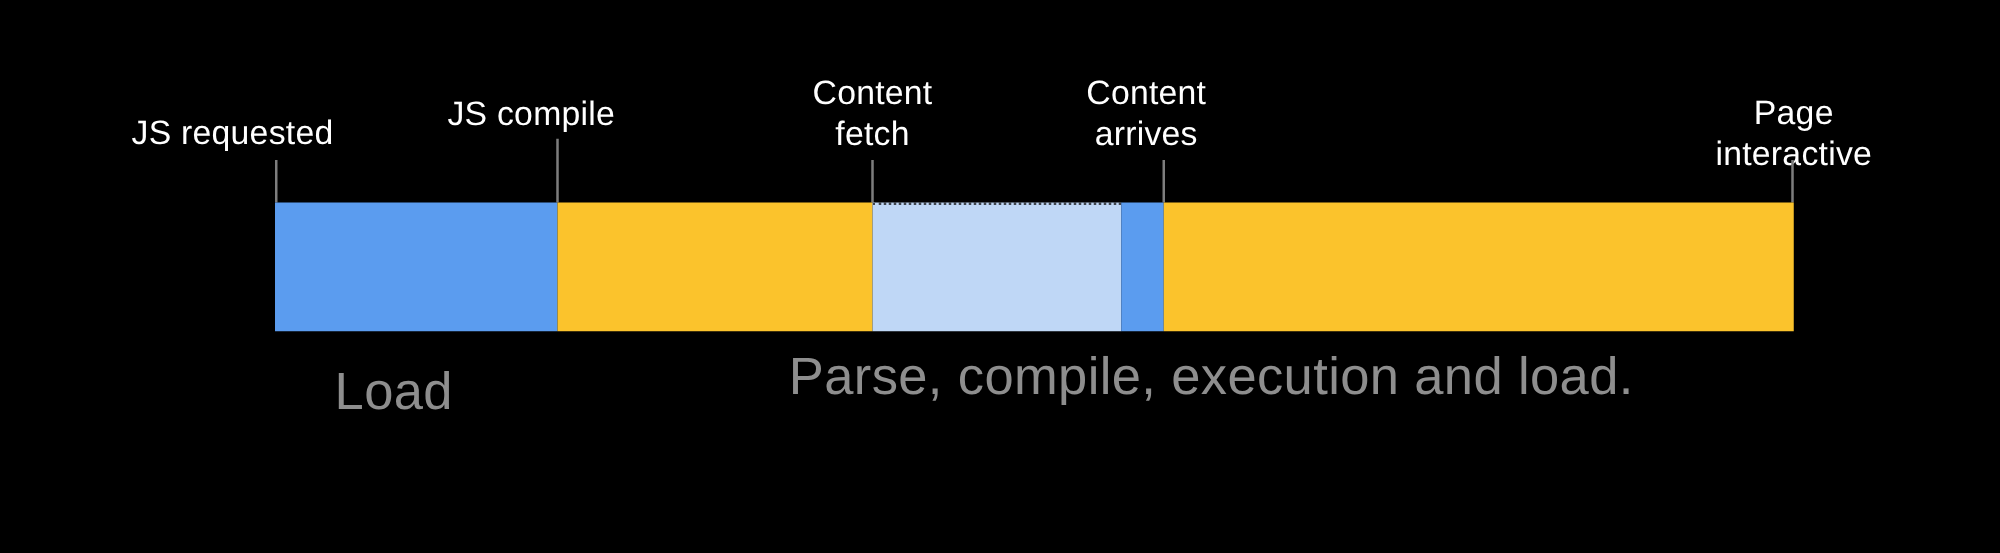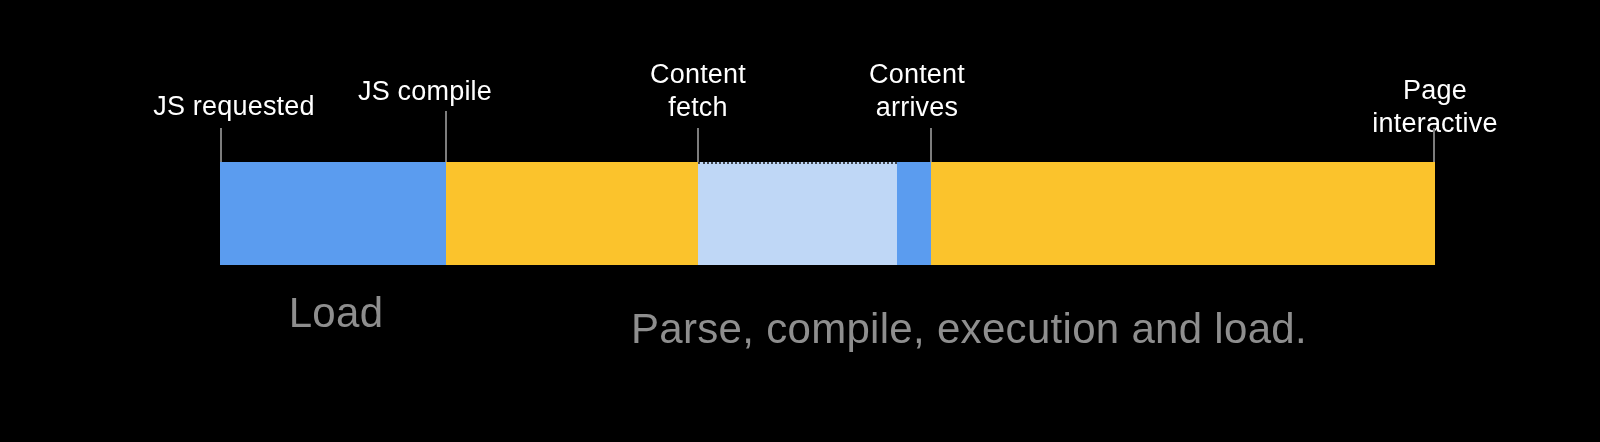--- a/index.html
+++ b/index.html
@@ -55,21 +55,21 @@
     line-height: 50px;
     white-space: nowrap;
     letter-spacing: 0.3px;
   }
 </style>
 </head>
 <body>
 
 <div class="canvas">
 
-  <div class="milestone-label" style="left:186px; top:90px;margin-left:48px;">JS requested</div>
+  <div class="milestone-label" style="left:186px; top:90px;">JS requested</div>
 
   <div class="milestone-label" style="left:425px; top:75px;">JS compile</div>
 
   <div class="milestone-label" style="left:698px; top:58px;">Content
 fetch</div>
 
   <div class="milestone-label" style="left:917px; top:58px;">Content
 arrives</div>
 
   <div class="milestone-label" style="left:1435px; top:58px;margin-top:16px;">Page
@@ -82,17 +82,17 @@
   <div class="tick" style="left:1433px; top:128px; height:34px;"></div>
 
   <div class="timeline-bar">
     <div class="segment" style="width: 226px; background-color: rgb(91, 156, 239);"></div>
     <div class="segment" style="width: 252px; background-color: rgb(251, 195, 44);"></div>
     <div class="segment dotted-top" style="width: 199px; background-color: rgb(191, 215, 246);"></div>
     <div class="segment" style="width: 34px; background-color: rgb(91, 156, 239);"></div>
     <div class="segment" style="width: 504px; background-color: rgb(251, 195, 44);"></div>
   </div>
 
-  <div class="phase-label" style="left:336px; top:288px;">Load</div>
+  <div class="phase-label" style="left:315px; top:288px;">Load</div>
 
-  <div class="phase-label" style="left:969px; top:304px;">Parse, compile, execution and load.</div>
+  <div class="phase-label" style="left:969px; top:276px;">Parse, compile, execution and load.</div>
 
 </div>
 
 </body></html>

